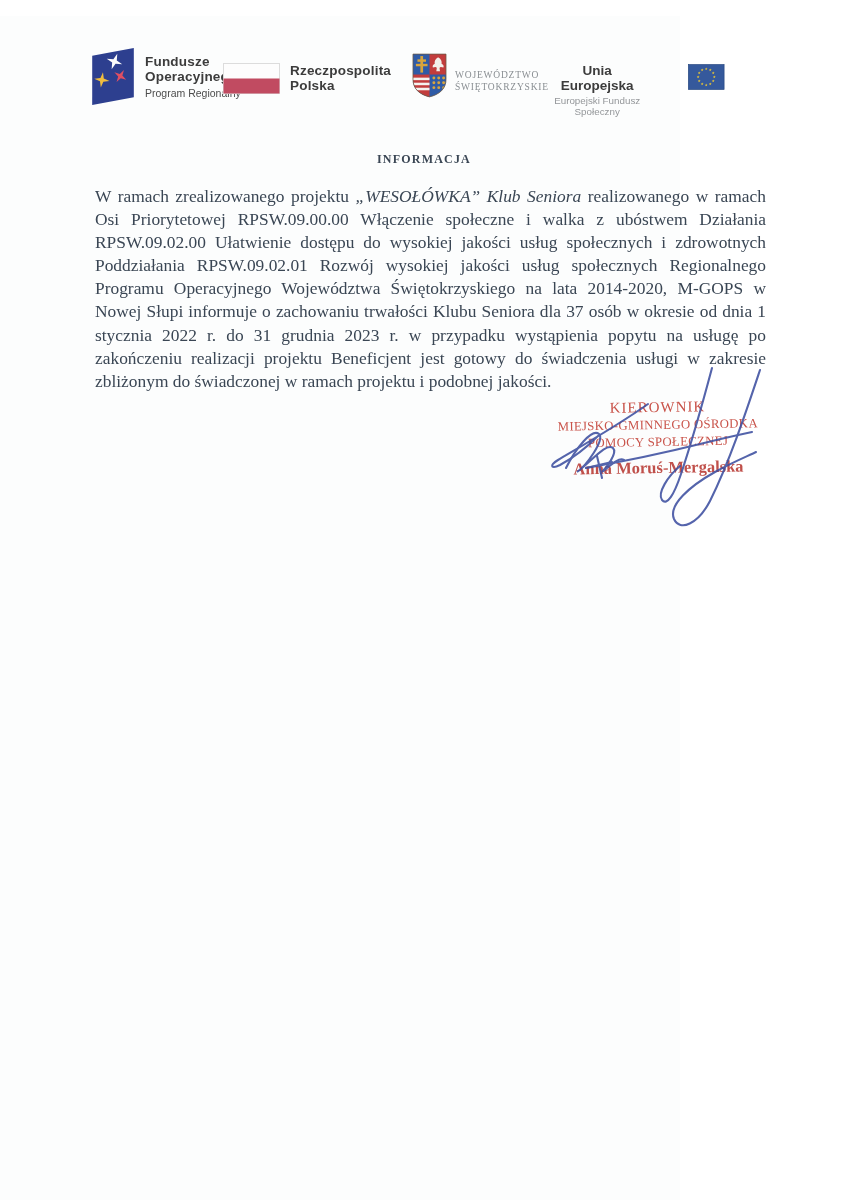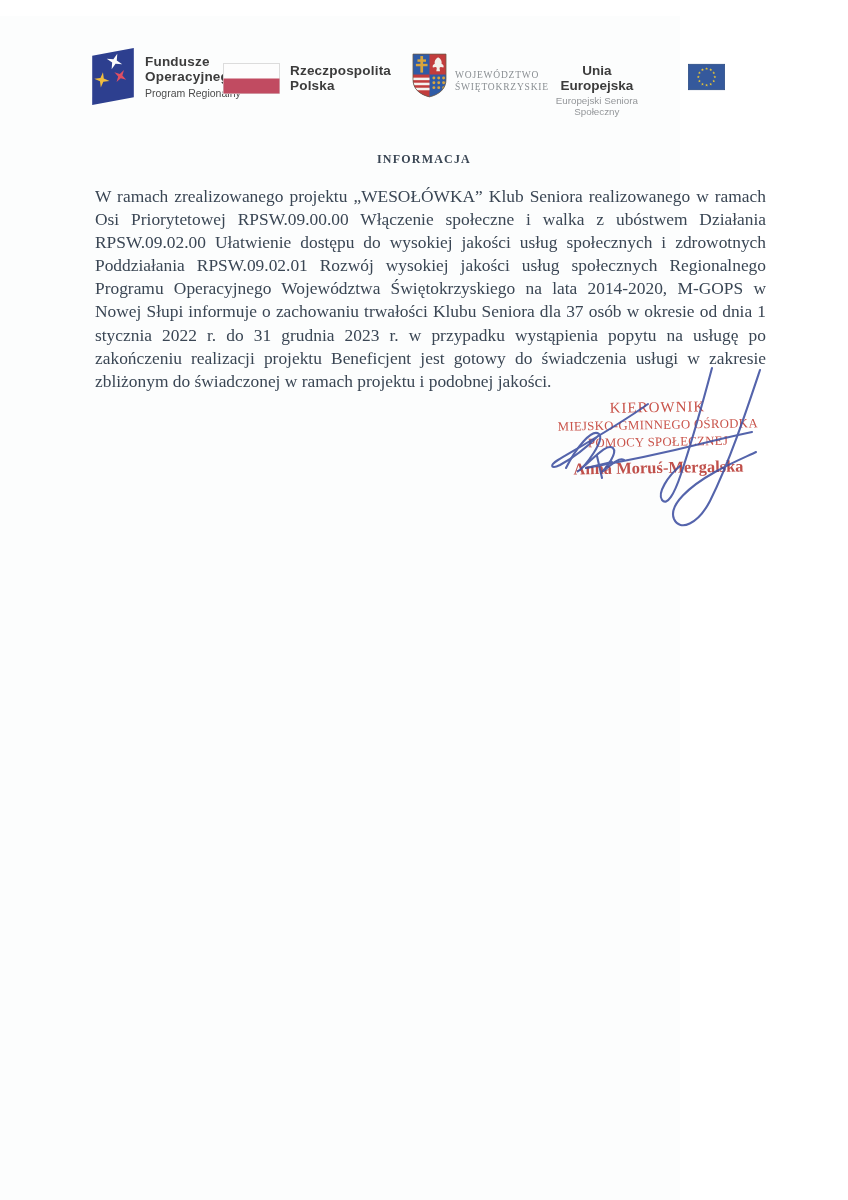--- a/index.html
+++ b/index.html
@@ -29,21 +29,21 @@
   .doc-title{
     position:absolute;left:0;top:136px;width:848px;
     text-align:center;font-size:12px;font-weight:600;
     letter-spacing:1.2px;color:#3a4654;
   }
   .doc-paragraph{
     position:absolute;left:95px;top:169px;width:671px;
     font-size:17.4px;line-height:23.1px;color:#3a4654;
     text-align:justify;
   }
-  .doc-paragraph .proj{}
+  .doc-paragraph .proj{font-style:italic;}
   
   .stamp{
     position:absolute;left:543px;top:382px;width:230px;
     text-align:center;color:#c5463c;
     transform:rotate(-1deg);
     opacity:.92;
   }
   .stamp-l1{font-size:15px;line-height:19px;letter-spacing:1px;}
   .stamp-l2{font-size:12.8px;line-height:17px;letter-spacing:.3px;}
   .stamp-name{font-size:16.5px;line-height:20px;margin-top:7px;font-weight:600;color:#bb423c;}
@@ -116,21 +116,21 @@
     </svg>
     <div class="voiv-text">
       <div>WOJEWÓDZTWO</div>
       <div>ŚWIĘTOKRZYSKIE</div>
     </div>
   </div>
 
   <div class="logo-block" style="left:552px;top:42px;gap:36px;">
     <div class="eu-text">
       <div class="eu-title">Unia Europejska</div>
-      <div class="eu-sub">Europejski Seniora Społeczny</div>
+      <div class="eu-sub">Europejski Fundusz Społeczny</div>
     </div>
     <svg width="54" height="38" viewBox="0 0 54 38" style="margin-top:0px;">
       <rect x="0.5" y="0.5" width="53" height="37" fill="#35599c" stroke="#27487f" stroke-width="1"></rect>
       <defs>
         <path id="eustar" d="M0,-2.2 L0.65,-0.68 L2.09,-0.68 L0.93,0.26 L1.29,1.78 L0,0.84 L-1.29,1.78 L-0.93,0.26 L-2.09,-0.68 L-0.65,-0.68 Z" fill="#ecc832"></path>
       </defs>
       <use href="#eustar" transform="translate(27,7)"></use>
       <use href="#eustar" transform="translate(33,8.6)"></use>
       <use href="#eustar" transform="translate(37.4,13)"></use>
       <use href="#eustar" transform="translate(39,19)"></use>

